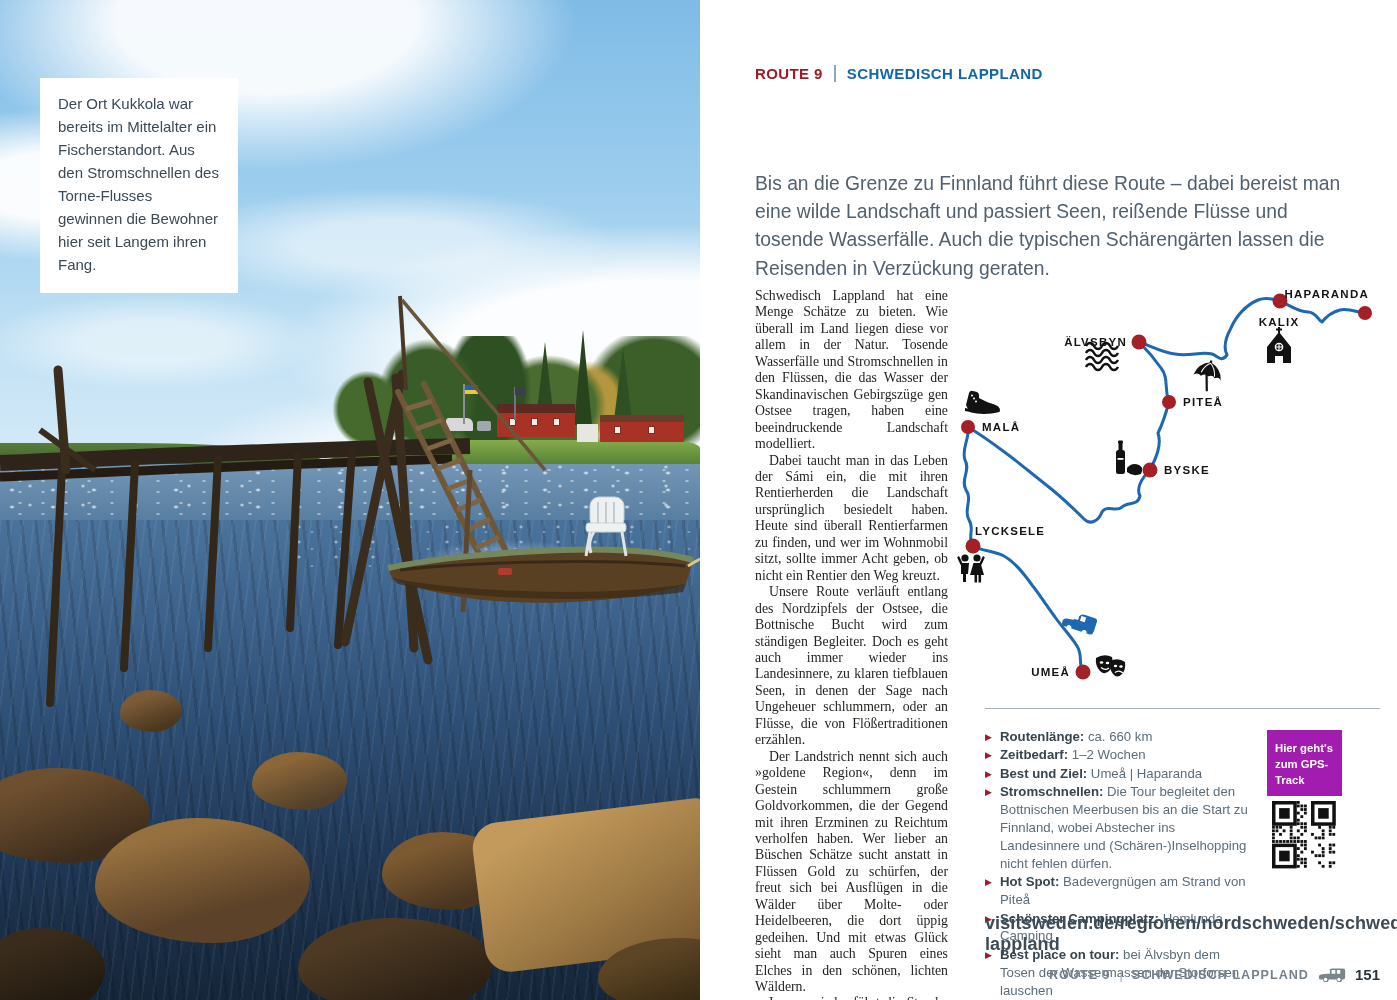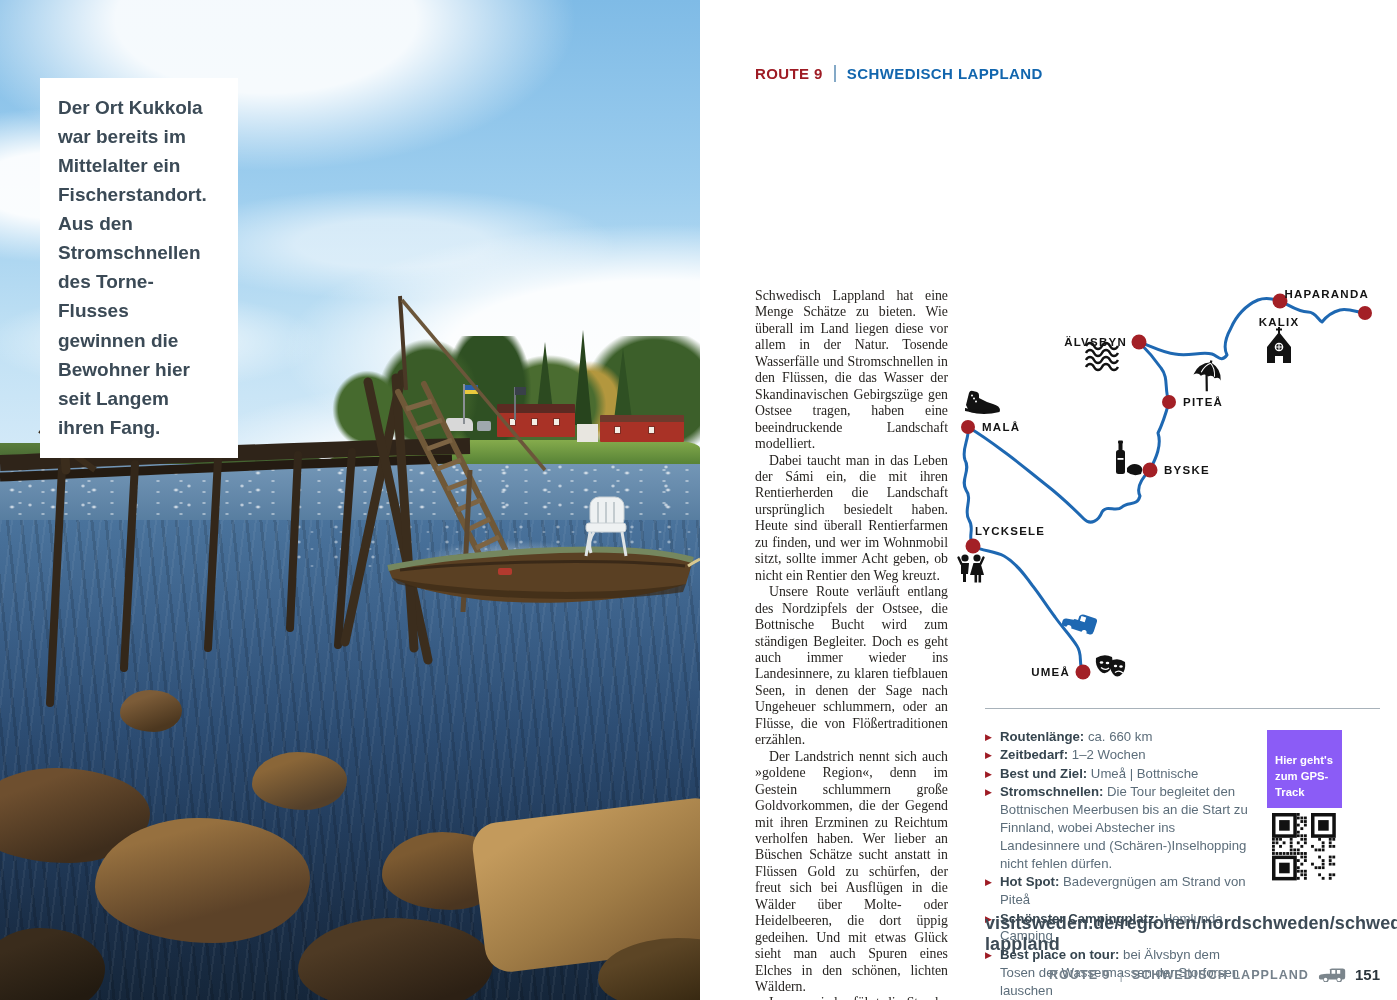--- a/index.html
+++ b/index.html
@@ -73,21 +73,21 @@
   .rock3 { left:-30px; top:768px; width:180px; height:95px; background:linear-gradient(160deg,#6e4f2f 25%,#3e2d1c 80%); }
   .rock4 { left:95px; top:818px; width:215px; height:125px; background:linear-gradient(165deg,#96703f 20%,#5c4228 70%); }
   .rock5 { left:382px; top:832px; width:125px; height:78px; background:linear-gradient(160deg,#7c5a31 25%,#4a3520 80%); }
   .rock6 { left:298px; top:918px; width:195px; height:95px; background:linear-gradient(160deg,#4e3a24 25%,#2c2014 80%); }
   .rock7 { left:478px; top:810px; width:250px; height:150px; border-radius:26px; transform:rotate(-7deg);
     background:linear-gradient(155deg,#c39a5c 15%,#a07c46 55%,#77572f 95%); }
   .rock8 { left:598px; top:938px; width:165px; height:75px; background:linear-gradient(160deg,#5c4525 25%,#33250f 80%); }
   .rock9 { left:-20px; top:928px; width:125px; height:85px; background:linear-gradient(160deg,#3a2c1c 25%,#221a10 80%); }
   .photo-wood { position:absolute; left:0; top:0; width:700px; height:1000px; }
   .callout { position:absolute; left:40px; top:78px; width:198px; background:#ffffff; padding:15px 18px 16px 18px;
-    color:#3b4a56; font-size:19px; line-height:1.53; font-weight:700; }
+    color:#3b4a56; font-size:15px; line-height:1.53; font-weight:400; }
 
   
   .page { position:absolute; left:700px; top:0; width:697px; height:1000px; background:#fff; }
   .kicker { position:absolute; left:55px; top:63px; display:flex; align-items:center; height:20px; }
   .kicker .route { color:#9e1b24; font-weight:700; font-size:15px; letter-spacing:.4px; }
   .kicker .vbar { width:2px; height:17px; background:#84a9c7; margin:0 11px; }
   .kicker .region { color:#1266ae; font-weight:700; font-size:15px; letter-spacing:.4px; }
   .headline { position:absolute; left:53px; top:103px; width:600px; font-family:"Liberation Serif", serif;
     font-size:41px; font-weight:500; color:#191919; letter-spacing:-.4px; }
   .standfirst { position:absolute; left:55px; top:170px; width:586px; color:#52616f;
@@ -96,21 +96,21 @@
     font-size:13.8px; line-height:16.45px; color:#221f1c; text-align:justify; }
   .bodycol p + p { text-indent:14px; }
   .map { position:absolute; left:250px; top:283px; width:430px; height:422px; }
   .map text { font-family:"Liberation Sans", sans-serif; font-size:11.5px; font-weight:700; letter-spacing:1.25px; fill:#141414; }
   .rule { position:absolute; left:285px; top:708px; width:395px; height:1px; background:#a8b2ba; }
   .infolist { position:absolute; left:285px; top:728px; width:272px; list-style:none; }
   .infolist li { position:relative; padding-left:15px; font-size:13.2px; line-height:17.9px; color:#5c6d7a; margin-bottom:.5px; }
   .infolist .arrow { position:absolute; left:0; top:1px; font-size:9px; color:#9e1b24; }
   .infolist b { color:#36454f; font-weight:700; }
   .gps { position:absolute; left:567px; top:730px; width:75px; }
-  .gps-label { background:#8b5cf6; color:#fff; font-size:11.3px; font-weight:700; line-height:1.4; padding:23px 8px 8px 8px; }
+  .gps-label { background:#a21caf; color:#fff; font-size:11.3px; font-weight:700; line-height:1.4; padding:11px 8px 8px 8px; }
   .gps-qr { background:#fff; }
   .gps-qr svg { display:block; }
   .website { position:absolute; left:285px; top:913px; font-size:18px; font-weight:700; color:#3d4b56; letter-spacing:.1px; }
   .pagefooter { position:absolute; right:17px; top:966px; display:flex; align-items:center; gap:9px; }
   .pagefooter .crumb { color:#75818b; font-size:12.6px; font-weight:600; letter-spacing:1px; }
   .pagefooter .fbar { color:#9aa4ac; font-size:12.6px; font-weight:400; }
   .pagefooter .pageno { color:#2c363d; font-size:15px; font-weight:700; }
 </style>
 </head>
 <body>
@@ -218,20 +218,21 @@
 
   <div class="page">
 
     <div class="kicker">
       <span class="route">ROUTE 9</span>
       <span class="vbar"></span>
       <span class="region">SCHWEDISCH LAPPLAND</span>
     </div>
 
 
+    <p class="standfirst">Bis an die Grenze zu Finnland führt diese Route – dabei bereist man eine wilde Landschaft und passiert Seen, reißende Flüsse und tosende Wasserfälle. Auch die typischen Schärengärten lassen die Reisenden in Verzückung geraten.</p>
 
     <div class="bodycol">
       <p>Schwedisch Lappland hat eine Menge Schätze zu bieten. Wie überall im Land liegen diese vor allem in der Natur. Tosende Wasserfälle und Stromschnellen in den Flüssen, die das Wasser der Skandinavischen Gebirgszüge gen Ostsee tragen, haben eine beeindruckende Landschaft modelliert.</p>
       <p>Dabei taucht man in das Leben der Sámi ein, die mit ihren Rentierherden die Landschaft ursprünglich besiedelt haben. Heute sind überall Rentierfarmen zu finden, und wer im Wohnmobil sitzt, sollte immer Acht geben, ob nicht ein Rentier den Weg kreuzt.</p>
       <p>Unsere Route verläuft entlang des Nordzipfels der Ostsee, die Bottnische Bucht wird zum ständigen Begleiter. Doch es geht auch immer wieder ins Landesinnere, zu klaren tiefblauen Seen, in denen der Sage nach Ungeheuer schlummern, oder an Flüsse, die von Flößertraditionen erzählen.</p>
       <p>Der Landstrich nennt sich auch »goldene Region«, denn im Gestein schlummern große Goldvorkommen, die der Gegend mit ihren Erzminen zu Reichtum verholfen haben. Wer lieber an Büschen Schätze sucht anstatt in Flüssen Gold zu schürfen, der freut sich bei Ausflügen in die Wälder über Molte- oder Heidelbeeren, die dort üppig gedeihen. Und mit etwas Glück sieht man auch Spuren eines Elches in den schönen, lichten Wäldern.</p>
       <p>Immer wieder führt die Strecke an die See und zum Schärengarten. Dort lohnt es sich, von der großen Straße abzufahren und den schwedischen Sommernachtstraum zu genießen.</p>
     </div>
 
     <svg class="map" viewBox="0 0 430 422">
@@ -327,21 +328,21 @@
     </svg>
 
     <div class="rule"></div>
 
     <ul class="infolist">
       <li><span class="arrow">▶</span><b>Routenlänge:</b>
         <span>ca. 660 km</span></li>
       <li><span class="arrow">▶</span><b>Zeitbedarf:</b>
         <span>1–2 Wochen</span></li>
       <li><span class="arrow">▶</span><b>Best und Ziel:</b>
-        <span>Umeå | Bottnische</span></li>
+        <span>Umeå | Haparanda</span></li>
       <li><span class="arrow">▶</span><b>Stromschnellen:</b>
         <span>Die Tour begleitet den Bottnischen Meerbusen bis an die Start zu Finnland, wobei Abstecher ins Landesinnere und (Schären-)Inselhopping nicht fehlen dürfen.</span></li>
       <li><span class="arrow">▶</span><b>Hot Spot:</b>
         <span>Badevergnügen am Strand von Piteå</span></li>
       <li><span class="arrow">▶</span><b>Schönster Campingplatz:</b>
         <span>Hemlunda Camping</span></li>
       <li><span class="arrow">▶</span><b>Best place on tour:</b>
         <span>bei Älvsbyn dem Tosen der Wassermassen der Storforsen lauschen</span></li>
     </ul>
 

